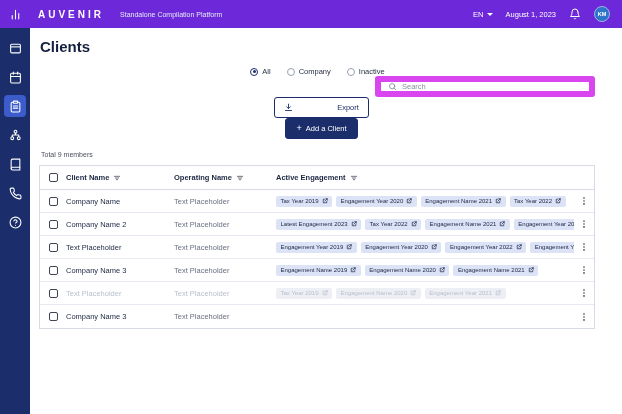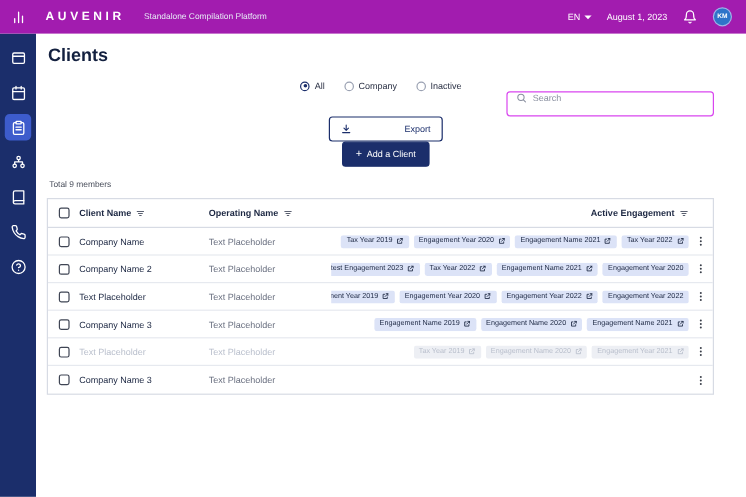--- a/index.html
+++ b/index.html
@@ -1,21 +1,21 @@
 <!DOCTYPE html>
 <html><head>
 <meta charset="utf-8">
 <style>
   * { box-sizing: border-box; margin: 0; padding: 0; }
   html, body { width: 622px; height: 414px; overflow: hidden; background: #ffffff;
     font-family: "Liberation Sans", sans-serif; }
 
   
   .topbar { position: absolute; top: 0; left: 0; right: 0; height: 28px;
-    background: #a21caf; color: #fff; display: flex; align-items: center; z-index: 3; }
+    background: #6d28d9; color: #fff; display: flex; align-items: center; z-index: 3; }
   .topbar-left-icon { width: 30px; display: flex; justify-content: center; align-items: center; }
   .logo { font-size: 10px; font-weight: bold; letter-spacing: 3px; margin-left: 8px; }
   .subtitle { font-size: 7px; margin-left: 16px; color: #e6eaf6; }
   .topbar-right { margin-left: auto; display: flex; align-items: center; gap: 13px; padding-right: 12px; }
   .lang { font-size: 7.5px; display: flex; align-items: center; gap: 3px; cursor: pointer; }
   .chev { width: 0; height: 0; border-left: 3px solid transparent; border-right: 3px solid transparent; border-top: 3.5px solid #fff; }
   .date { font-size: 7.5px; }
   .bell { display: flex; align-items: center; cursor: pointer; }
   .avatar { width: 16px; height: 16px; border-radius: 50%; background: #2e74c9;
     border: 1px solid #9fb3e8; color: #fff; font-size: 5.5px; font-weight: bold;
@@ -35,21 +35,21 @@
   h1.page-title { font-size: 15px; color: #13203f; margin: 2px 0 12px 2px; }
 
   .controls { display: flex; align-items: center; margin: 0 0 12px 2px; flex-direction: column; }
   .radio-group { display: flex; align-items: center; gap: 16px; }
   .radio-item { display: inline-flex; align-items: center; gap: 4px; cursor: pointer; }
   .radio { width: 8px; height: 8px; border-radius: 50%; border: 1px solid #9aa1b2; position: relative; background: #fff; }
   .radio-item.selected .radio { border-color: #1b2e6b; }
   .radio-item.selected .radio::after { content: ""; position: absolute; inset: 1.5px; border-radius: 50%; background: #1b2e6b; }
   .radio-label { font-size: 7.5px; color: #2a3044; }
 
-  .search-box { margin-left: auto; width: 173px; height: 21px; border: 1px solid #d946ef;
+  .search-box { margin-left: auto; width: 220px; height: 21px; border: 6px solid #d946ef;
     border-radius: 3px; background: #fff; display: flex; align-items: flex-start; gap: 5px; padding: 0 7px; }
   .search-box input { border: none; outline: none; flex: 1; font-size: 7.5px; color: #333;
     font-family: "Liberation Sans", sans-serif; background: transparent; }
   .search-box input::placeholder { color: #8a90a0; }
 
   .btn { height: 21px; border-radius: 3px; font-size: 7.5px; display: inline-flex;
     align-items: center; gap: 4px; cursor: pointer; font-family: "Liberation Sans", sans-serif; }
   .btn-export { margin-left: 8px; padding: 0 9px; background: #fff; border: 1px solid #1b2e6b; color: #1b2e6b; gap: 44px; }
   .btn-add { margin-left: 8px; padding: 0 10px; background: #1b2e6b; border: 1px solid #1b2e6b; color: #fff; }
   .plus { font-size: 9px; line-height: 1; }
@@ -59,21 +59,21 @@
   
   .table { border: 1px solid #d7dbe4; background: #fff; margin-left: 1px; }
   .thead, .trow { display: flex; align-items: center; }
   .thead { height: 24px; border-bottom: 1px solid #d7dbe4; font-size: 7.5px; font-weight: bold; color: #1c2742; }
   .trow { height: 23px; border-bottom: 1px solid #e6e9ef; font-size: 7.5px; }
   .trow:last-child { border-bottom: none; }
   .cell { display: flex; align-items: center; }
   .cell.check { width: 26px; justify-content: center; }
   .cell.client { width: 108px; color: #1c2742; }
   .cell.operating { width: 102px; color: #6a7080; }
-  .cell.tags { flex: 1; gap: 4px; overflow: hidden; justify-content: flex-end; }
+  .cell.tags { flex: 1; gap: 4px; overflow: hidden; }
   .cell.kebab { width: 20px; justify-content: center; cursor: pointer; }
   .hdr-label { display: inline-flex; align-items: center; gap: 4px; cursor: pointer; }
   .checkbox { width: 9px; height: 9px; border: 1.2px solid #3f4554; border-radius: 2px; background: #fff; cursor: pointer; }
   .tag { display: inline-flex; align-items: center; gap: 3px; background: #dce3f7; color: #1c2742;
     font-size: 6px; padding: 2.5px 4.5px; border-radius: 2px; white-space: nowrap; cursor: pointer; }
   .tag svg { flex: none; }
   .trow.disabled .cell.client, .trow.disabled .cell.operating { color: #b9bfcc; }
   .trow.disabled .tag { background: #edeff4; color: #b9bfcc; }
 </style>
 </head>

